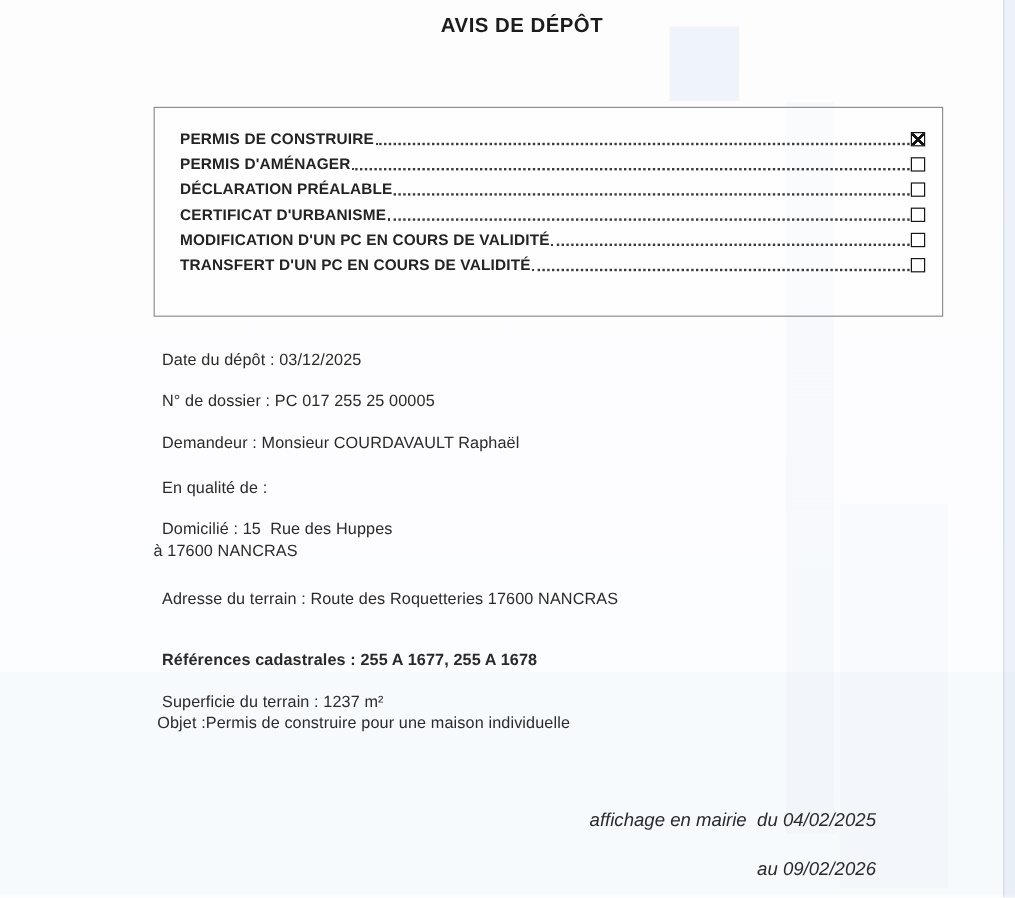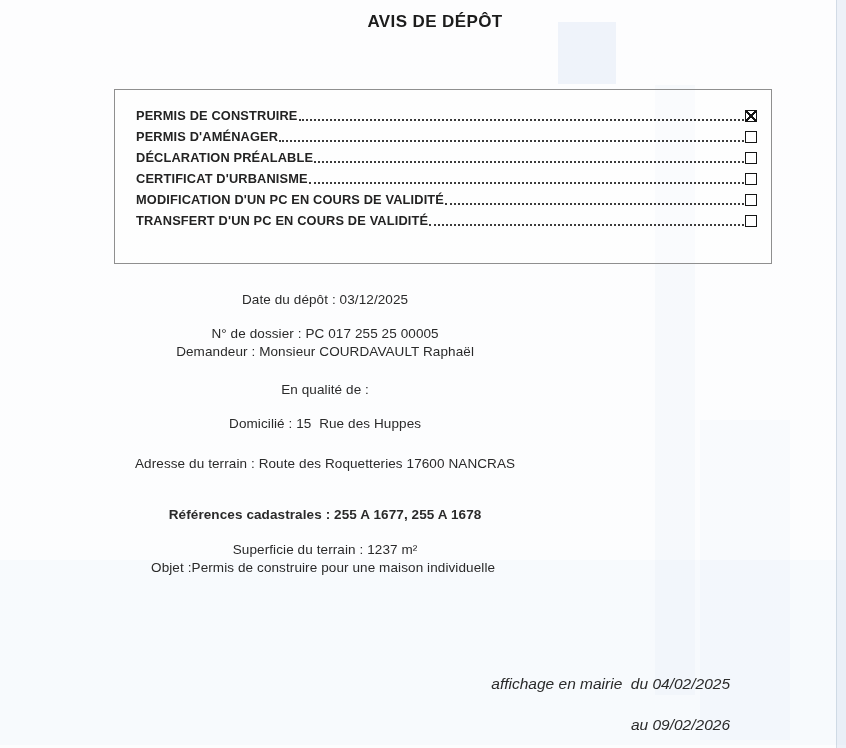--- a/index.html
+++ b/index.html
@@ -25,21 +25,21 @@
   .doc-title {
     position: absolute; top: 12px; left: 0; width: 100%;
     text-align: center;
     transform: translateX(12px);
     font-size: 17px; font-weight: bold; letter-spacing: 0.4px;
     color: #1c1c1c;
     white-space: pre-wrap;
   }
 
   .permit-box {
-    position: absolute; left: 114px; top: 89px;
+    position: absolute; left: 128px; top: 89px;
     width: 658px; height: 175px;
     border: 1px solid #8f8f8f;
     box-sizing: border-box;
     padding: 15px 14px 0 21px;
     background: rgba(255,255,255,0.4);
   }
   .permit-row {
     display: flex; align-items: center;
     height: 21px;
   }
@@ -66,23 +66,23 @@
       linear-gradient(45deg,  transparent 42%, #141414 42%, #141414 58%, transparent 58%),
       linear-gradient(-45deg, transparent 42%, #141414 42%, #141414 58%, transparent 58%),
       #fff;
   }
 
   .fields {
     position: absolute; left: 135px; top: 291px;
     font-size: 13.5px; line-height: 18px; color: #2a2a2a;
     letter-spacing: 0.1px;
   }
-  .field { white-space: pre-wrap; text-align: center; }
+  .field { white-space: pre-wrap; }
   .f-dossier    { margin-top: 16px; }
-  .f-demandeur  { }
+  .f-demandeur  { margin-top: 17px; }
   .f-qualite    { margin-top: 20px; }
   .f-domicile   { margin-top: 16px; }
   .f-domicile2  { margin-left: -7px; }
   .f-adresse    { margin-top: 22px; }
   .f-references { margin-top: 33px; font-weight: bold; }
   .f-superficie { margin-top: 17px; }
   .f-objet      { margin-left: -4px; }
 
   .footer {
     position: absolute; right: 116px; top: 674px;
@@ -138,20 +138,21 @@
       <span class="checkbox"></span>
     </div>
   </div>
 
   <div class="fields">
     <div class="field f-date">Date du dépôt : 03/12/2025</div>
     <div class="field f-dossier">N° de dossier : PC 017 255 25 00005</div>
     <div class="field f-demandeur">Demandeur : Monsieur COURDAVAULT Raphaël</div>
     <div class="field f-qualite">En qualité de :</div>
     <div class="field f-domicile">Domicilié : 15  Rue des Huppes</div>
+    <div class="field f-domicile2">à 17600 NANCRAS</div>
     <div class="field f-adresse">Adresse du terrain : Route des Roquetteries 17600 NANCRAS</div>
     <div class="field f-references">Références cadastrales : 255 A 1677, 255 A 1678</div>
     <div class="field f-superficie">Superficie du terrain : 1237 m²</div>
     <div class="field f-objet">Objet :Permis de construire pour une maison individuelle</div>
   </div>
 
   <div class="footer">
     <div class="footer-line footer-line1">affichage en mairie  du 04/02/2025</div>
     <div class="footer-line footer-line2">au 09/02/2026</div>
   </div>

